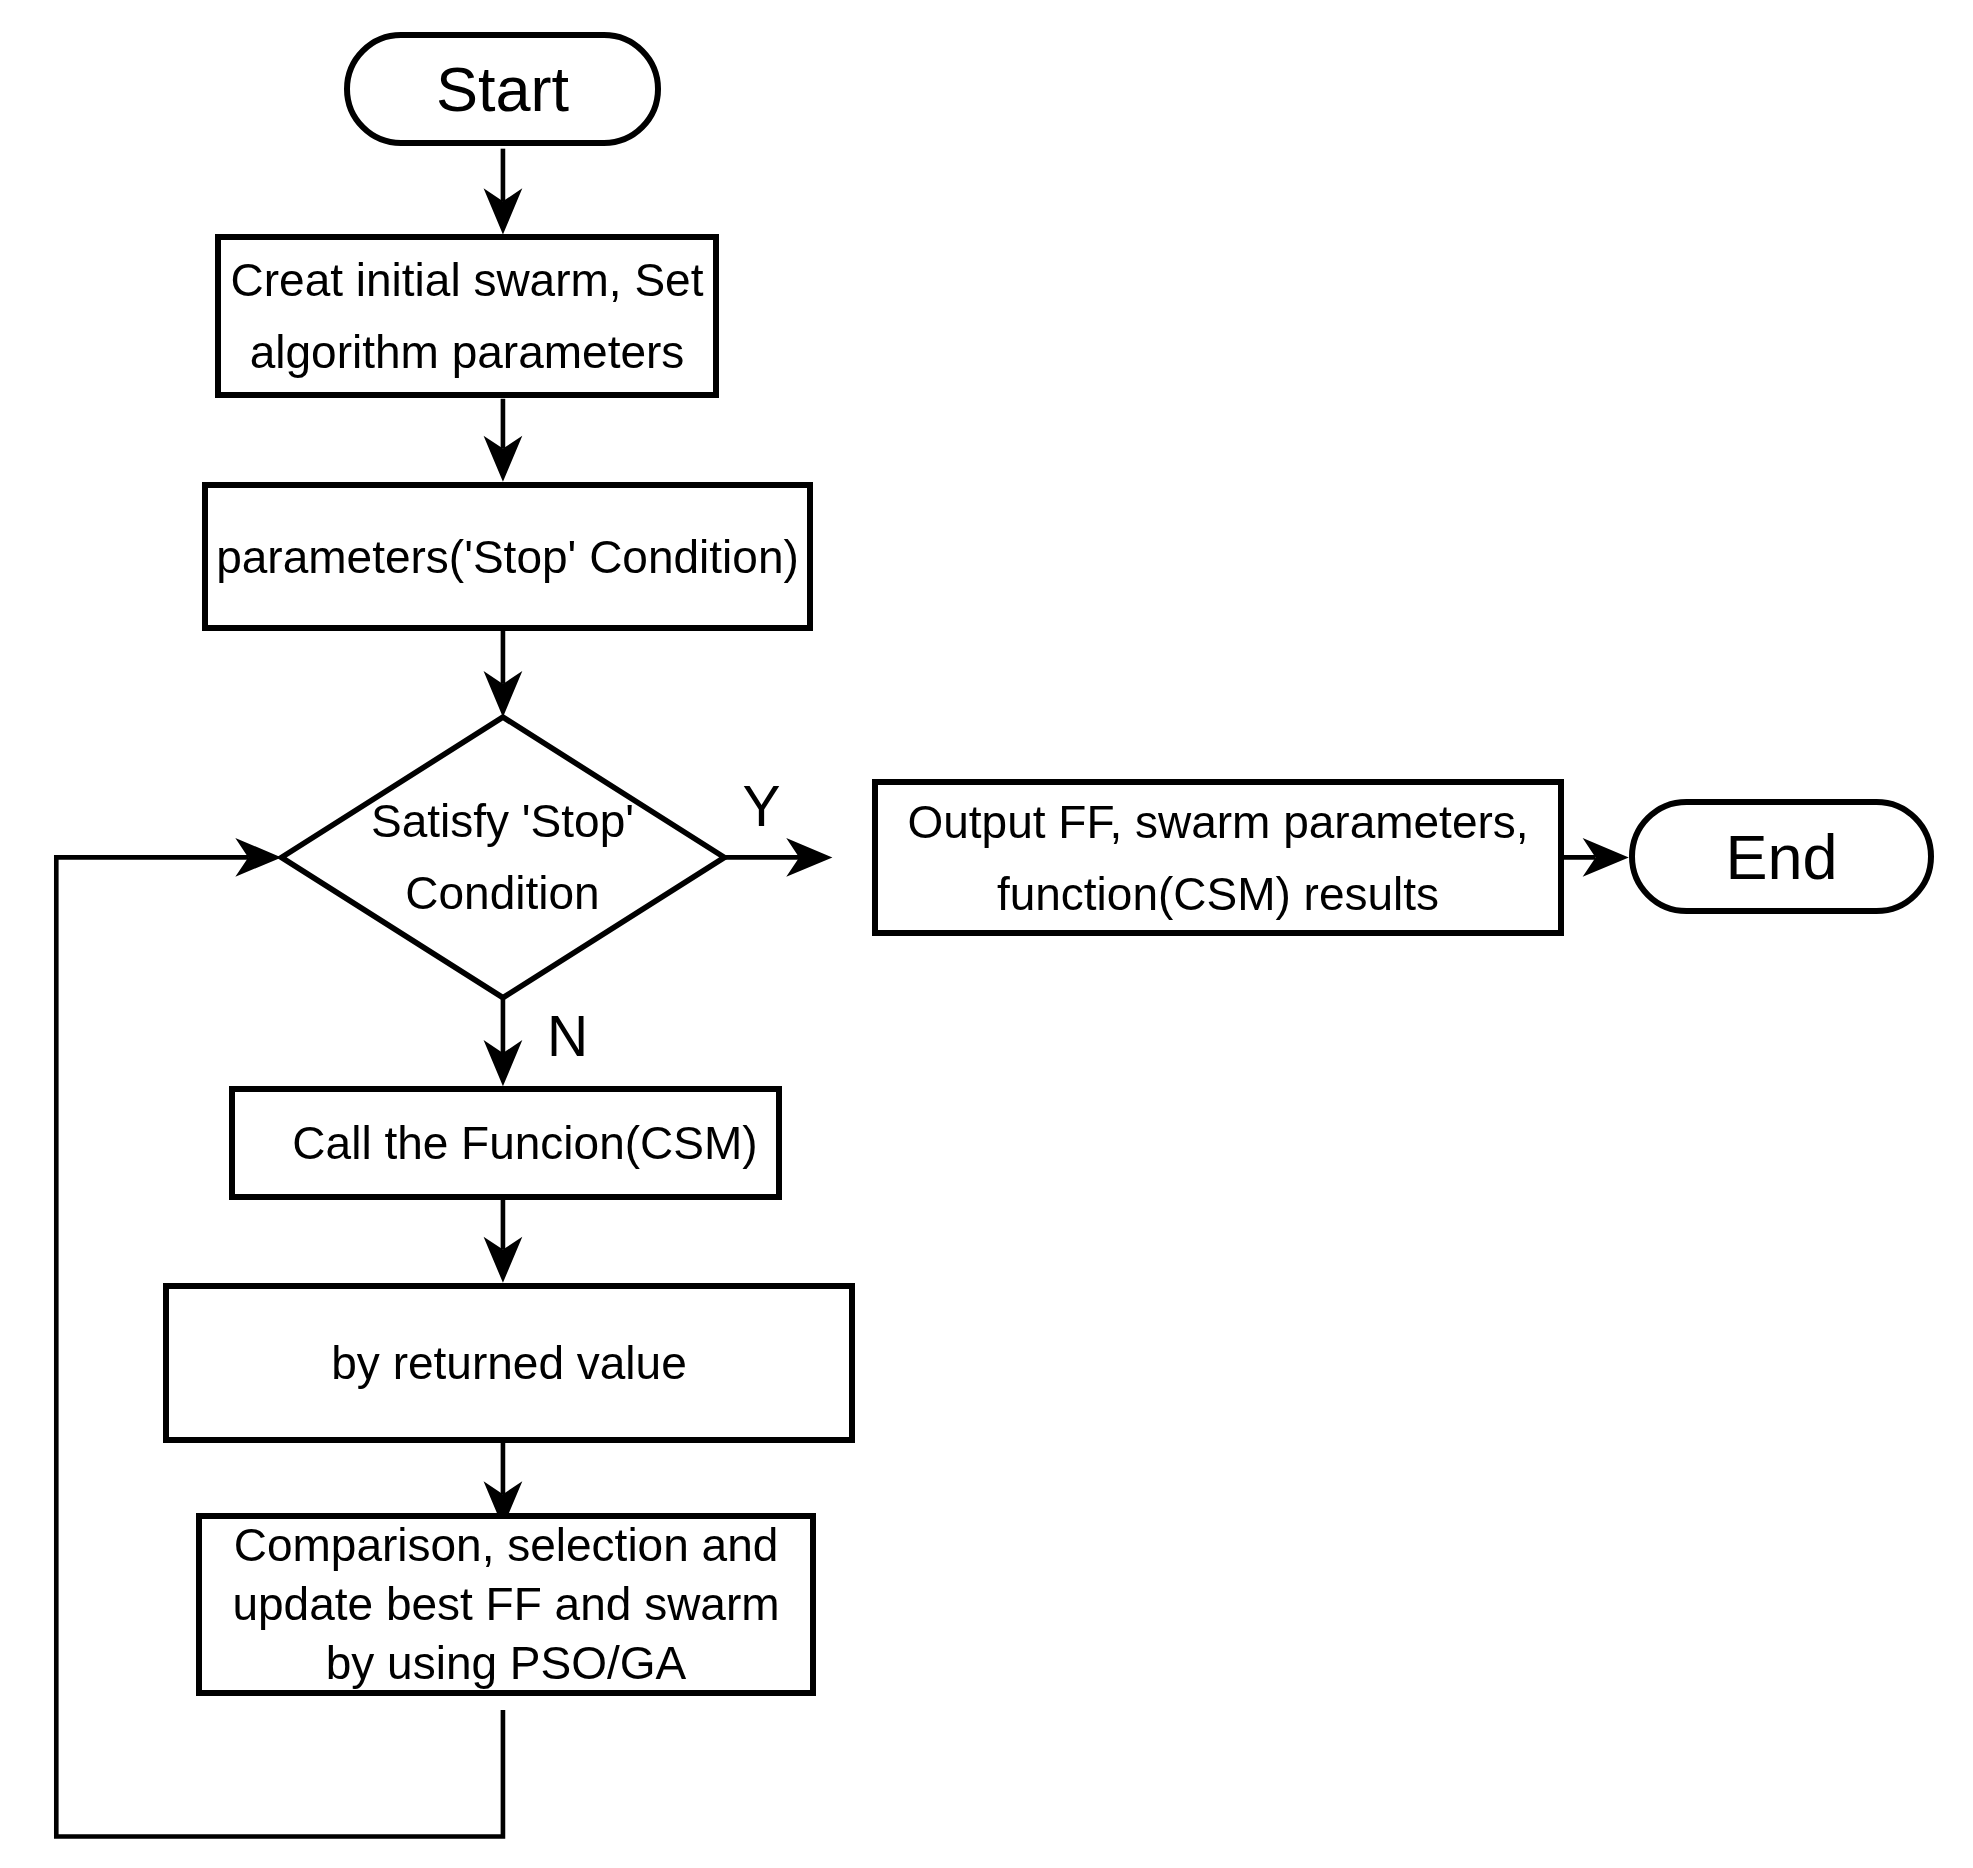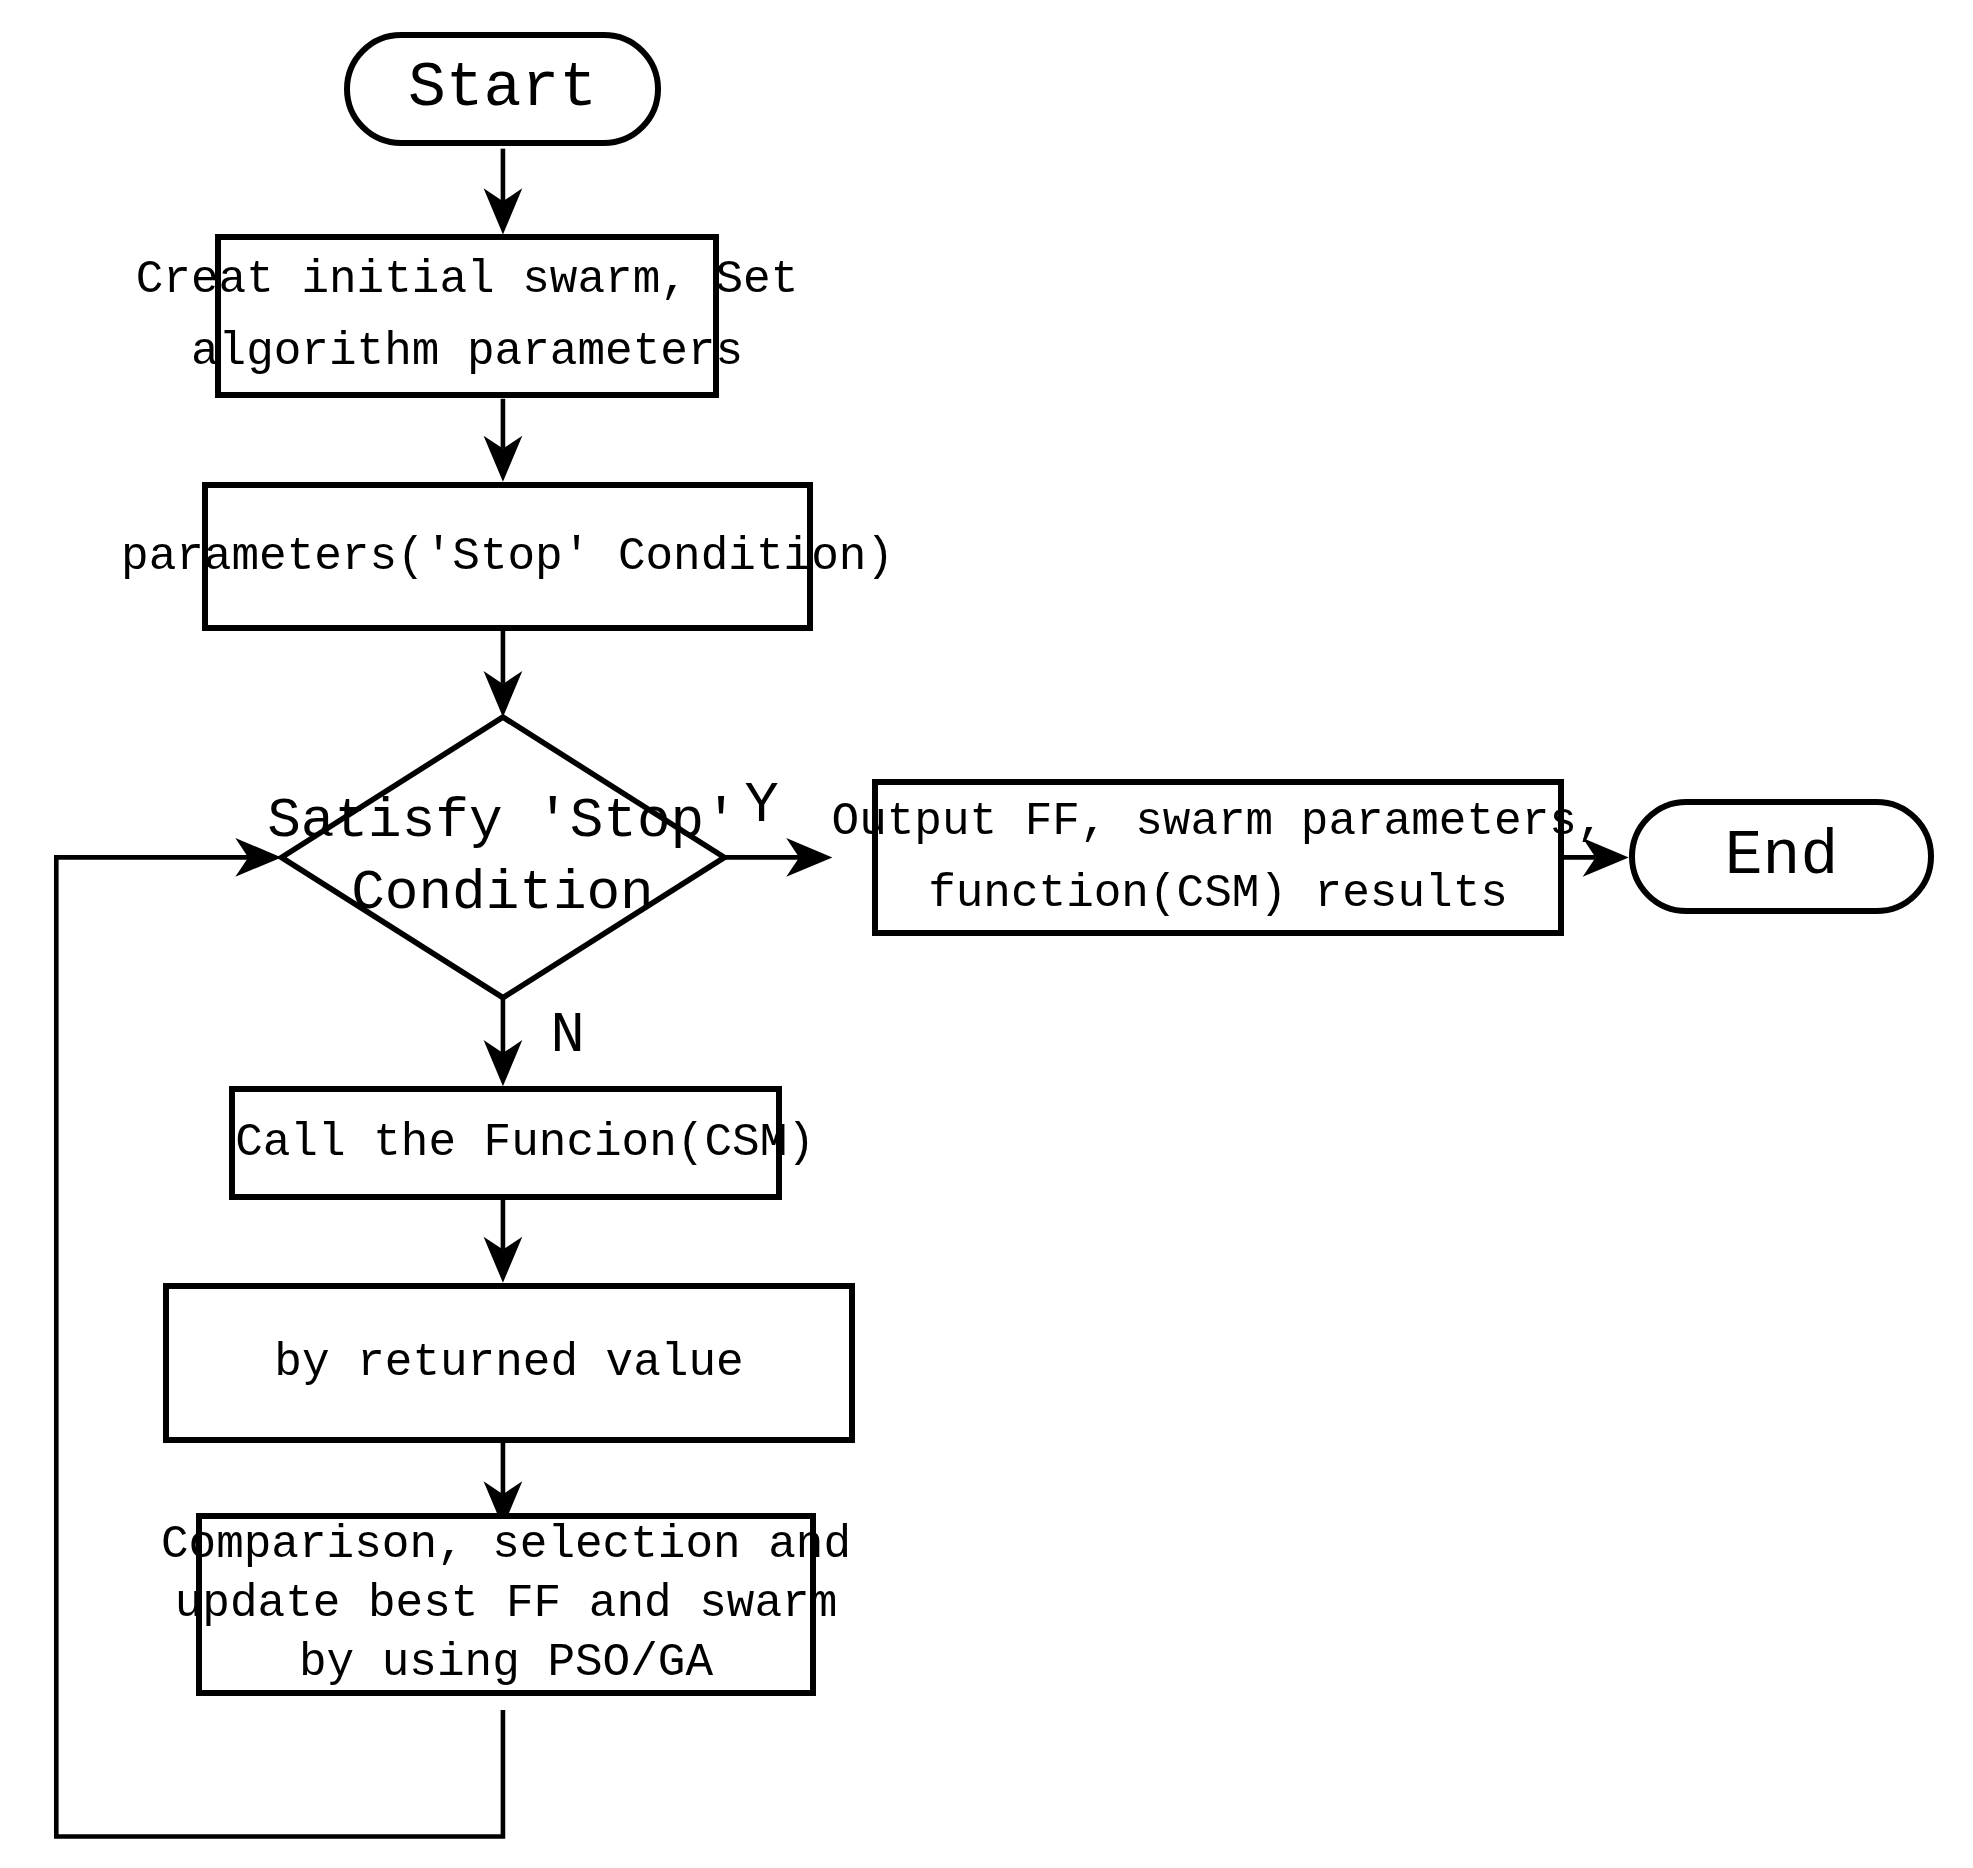--- a/index.html
+++ b/index.html
@@ -5,21 +5,21 @@
   html, body {
     margin: 0;
     padding: 0;
     background: #ffffff;
   }
   #canvas {
     position: relative;
     width: 1973px;
     height: 1868px;
     background: #ffffff;
-    font-family: Liberation Mono, monospace;
+    font-family: Liberation Sans, sans-serif;
     color: #000000;
     overflow: hidden;
   }
   #connector-layer {
     position: absolute;
     left: 0;
     top: 0;
     width: 1973px;
     height: 1868px;
   }
@@ -42,21 +42,21 @@
     font-size: 63px;
   }
   .decision-text {
     position: absolute;
     box-sizing: border-box;
     display: flex;
     flex-direction: column;
     align-items: center;
     justify-content: center;
     text-align: center;
-    font-size: 56px;
+    font-size: 46px;
     line-height: 72px;
     background: transparent;
     white-space: nowrap;
   }
   .branch-label {
     position: absolute;
     display: flex;
     align-items: center;
     justify-content: center;
     font-size: 57px;

